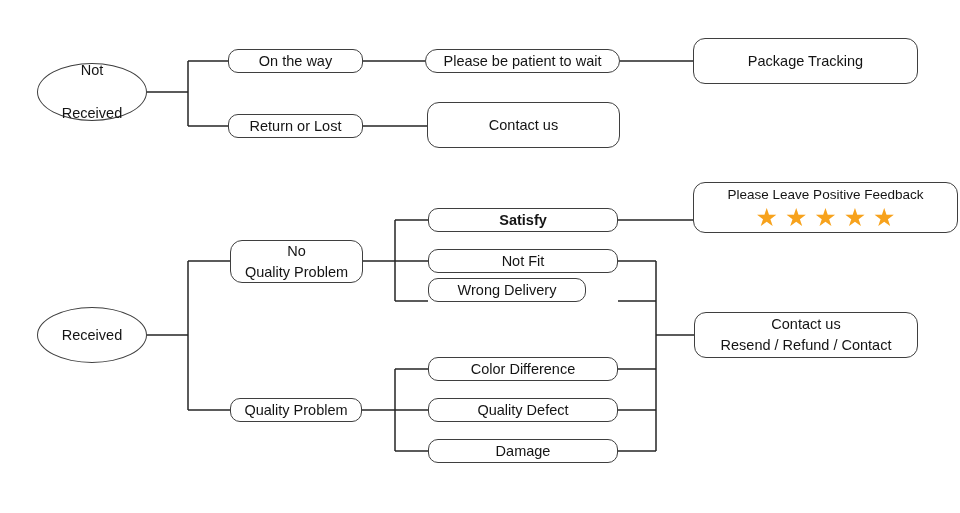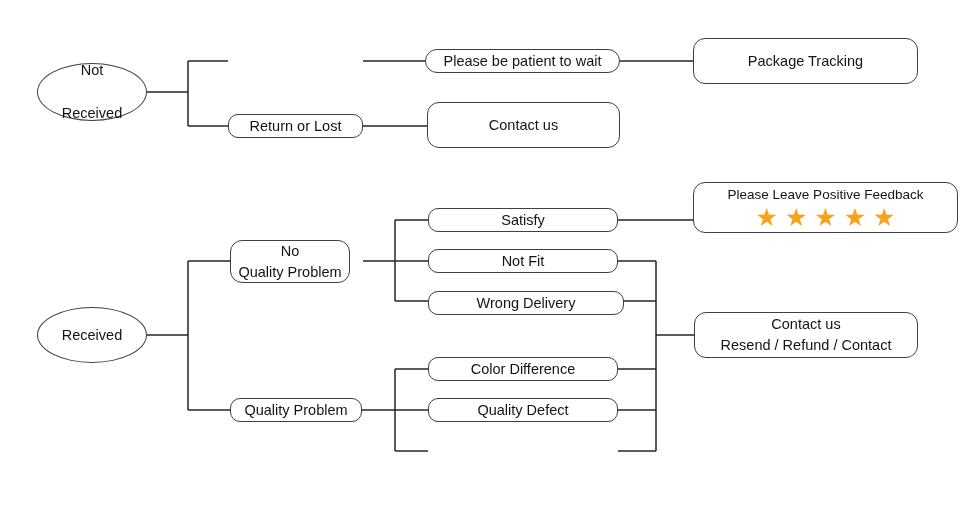--- a/index.html
+++ b/index.html
@@ -73,20 +73,23 @@
              M656,261 V451
              M618,261 H656 M618,301 H656 M618,369 H656 M618,410 H656 M618,451 H656
              M656,335 H694" fill="none" stroke="#262626" stroke-width="1.5"></path>
   </svg>
 
   <div class="node ellipse" style="left:37px; top:63px; width:110px; height:58px;gap:22px;">
     <span>Not</span>
     <span>Received</span>
   </div>
 
+  <div class="node" style="left:228px; top:49px; width:135px; height:24px;">
+    <span>On the way</span>
+  </div>
 
   <div class="node" style="left:228px; top:114px; width:135px; height:24px;text-align:right;">
     <span>Return or Lost</span>
   </div>
 
   <div class="node" style="left:425px; top:49px; width:195px; height:24px;border-radius:12px;">
     <span>Please be patient to wait</span>
   </div>
 
   <div class="node big" style="left:427px; top:102px; width:193px; height:46px;">
@@ -94,49 +97,52 @@
   </div>
 
   <div class="node big" style="left:693px; top:38px; width:225px; height:46px;">
     <span>Package Tracking</span>
   </div>
 
   <div class="node ellipse" style="left:37px; top:307px; width:110px; height:56px;">
     <span>Received</span>
   </div>
 
-  <div class="node big" style="left:230px; top:240px; width:120px; height:43px;">
+  <div class="node big" style="left:230px; top:240px; width:133px; height:43px;">
     <span>No</span>
     <span>Quality Problem</span>
   </div>
 
   <div class="node" style="left:230px; top:398px; width:132px; height:24px;">
     <span>Quality Problem</span>
   </div>
 
-  <div class="node" style="left:428px; top:208px; width:190px; height:24px;">
+  <div class="node" style="left:428px; top:208px; width:190px; height:24px;font-weight:bold;">
     <span>Satisfy</span>
   </div>
 
   <div class="node" style="left:428px; top:249px; width:190px; height:24px;">
     <span>Not Fit</span>
   </div>
 
-  <div class="node" style="left:428px; top:291px; width:196px; height:24px;">
+  <div class="node" style="left:428px; top:278px; width:158px; height:24px;">
     <span>Wrong Delivery</span>
   </div>
 
   <div class="node" style="left:428px; top:398px; width:190px; height:24px;">
     <span>Quality Defect</span>
   </div>
 
   <div class="node" style="left:428px; top:357px; width:190px; height:24px;">
     <span>Color Difference</span>
   </div>
 
+  <div class="node" style="left:428px; top:439px; width:190px; height:24px;">
+    <span>Damage</span>
+  </div>
 
   <div class="node big" style="left:693px; top:182px; width:265px; height:51px;">
     <span class="fb-label">Please Leave Positive Feedback</span>
     <span class="stars">★★★★★</span>
   </div>
 
   <div class="node big" style="left:694px; top:312px; width:224px; height:46px;">
     <span>Contact us</span>
     <span>Resend / Refund / Contact</span>
   </div>

